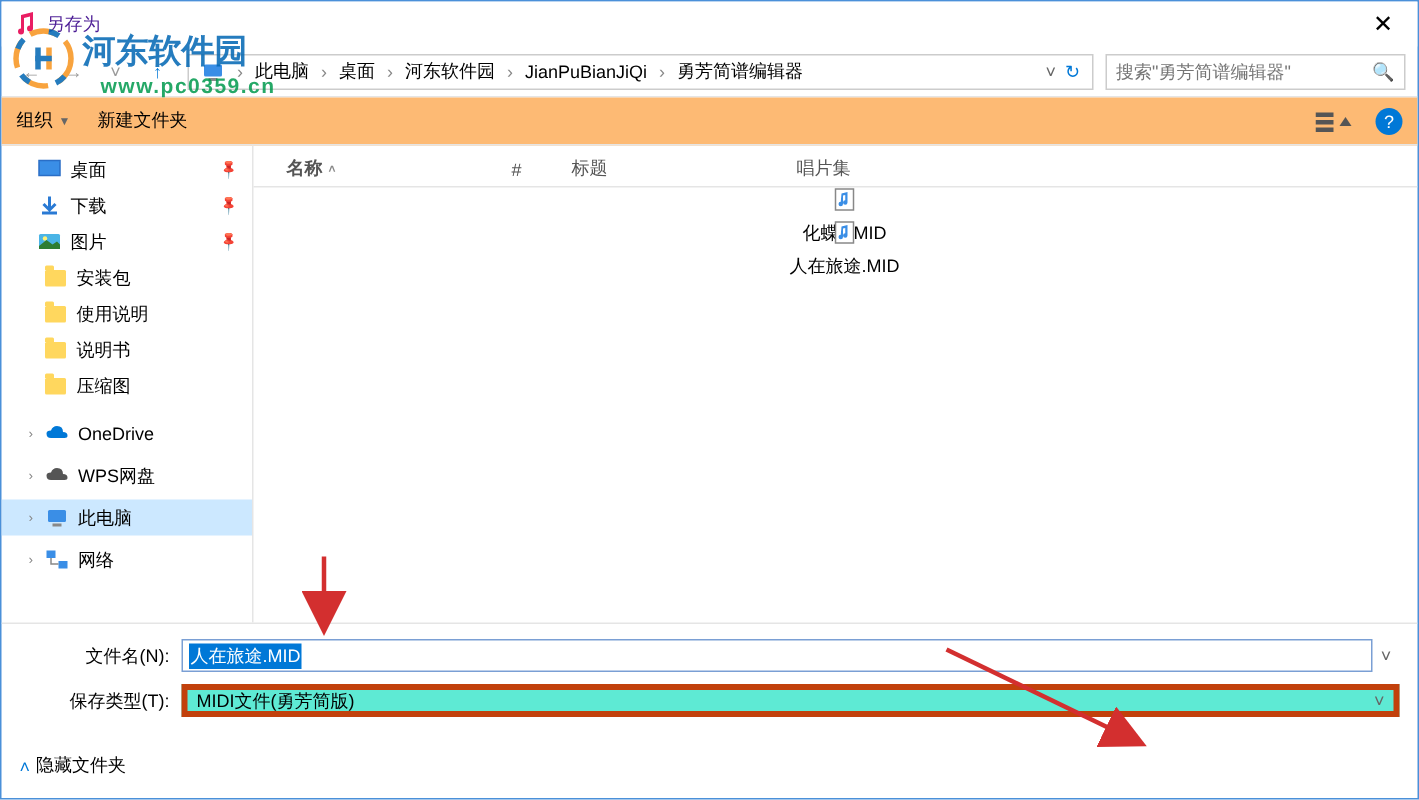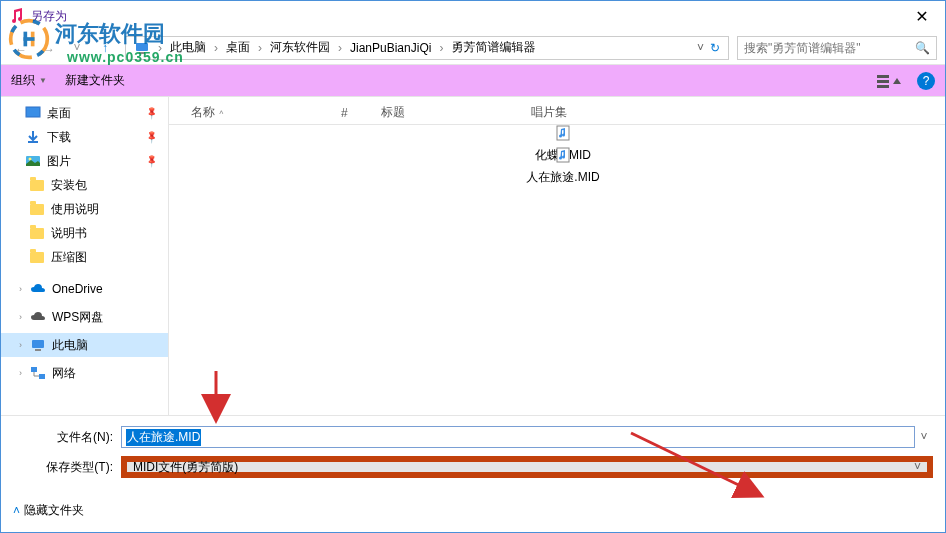--- a/index.html
+++ b/index.html
@@ -15,40 +15,40 @@
 .nav-btn.enabled { color: #0078d7; }
 .breadcrumb { flex: 1; height: 24px; border: 1px solid #ccc; display: flex; align-items: center; padding: 0 4px; background: #fff; margin: 0 4px; }
 .breadcrumb .pc-icon { width: 16px; height: 16px; margin: 0 4px; }
 .breadcrumb span.sep { color: #888; margin: 0 4px; }
 .breadcrumb span.crumb { cursor: pointer; padding: 2px 4px; }
 .breadcrumb .bc-tail { margin-left: auto; display: flex; align-items: center; gap: 6px; padding-right: 4px; }
 .search-box { width: 200px; height: 24px; border: 1px solid #ccc; display: flex; align-items: center; padding: 0 6px; }
 .search-box input { border: none; outline: none; flex: 1; color: #666; }
 .search-box .s-icon { color: #666; }
 
-.toolbar { height: 32px; display: flex; align-items: center; padding: 0 10px; background: #f0abfc; border-bottom: 1px solid #e5e5e5; }
+.toolbar { height: 32px; display: flex; align-items: center; padding: 0 10px; background: #fdba74; border-bottom: 1px solid #e5e5e5; }
 .toolbar .t-item { margin-right: 18px; cursor: pointer; display: flex; align-items: center; gap: 4px; }
 .toolbar .right { margin-left: auto; display: flex; align-items: center; gap: 10px; }
 .toolbar .view-icon { width: 32px; height: 20px; display: flex; align-items: center; justify-content: center; color: #555; cursor: pointer; }
 .toolbar .help-icon { width: 18px; height: 18px; border-radius: 50%; background: #0078d7; color: #fff; display: flex; align-items: center; justify-content: center; font-size: 12px; cursor: pointer; }
 
 .main { display: flex; height: 318px; position: relative; }
 .sidebar { width: 168px; border-right: 1px solid #e5e5e5; overflow-y: auto; padding: 4px 0; }
 .sb-item { height: 24px; display: flex; align-items: center; padding: 0 10px 0 24px; cursor: pointer; gap: 6px; position: relative; }
 .sb-item.pinned::after { content: "📌"; position: absolute; right: 10px; font-size: 9px; color: #888; transform: rotate(-45deg); }
 .sb-item.selected { background: #cce8ff; }
 .sb-item.sub { padding-left: 28px; }
 .sb-icon { width: 16px; height: 16px; display: inline-flex; align-items: center; justify-content: center; }
 .sb-folder { background: #ffd75e; border-radius: 1px; width: 14px; height: 11px; position: relative; }
 .sb-folder::before { content: ""; position: absolute; top: -3px; left: 0; width: 6px; height: 3px; background: #ffd75e; border-radius: 1px 1px 0 0; }
 
 .content { flex: 1; padding: 4px 0; }
 .col-headers { height: 24px; display: flex; align-items: center; border-bottom: 1px solid #e5e5e5; padding-left: 12px; }
 .col-headers .col { color: #555; padding: 0 10px; cursor: pointer; display: flex; align-items: center; gap: 4px; }
-.col-headers .col.name { width: 150px; }
+.col-headers .col.name { width: 150px; font-weight: bold; }
 .col-headers .col.num { width: 40px; text-align: center; }
 .col-headers .col.title { width: 150px; }
 .col-headers .col.artist { width: 120px; }
 .col-headers .col.album { width: 80px; }
 .col-headers .sort-ind { font-size: 8px; color: #888; }
 .file-row { height: 22px; display: flex; align-items: center; padding-left: 12px; cursor: pointer; gap: 6px; flex-direction: column; }
 .file-icon { width: 16px; height: 16px; }
 
 .bottom { border-top: 1px solid #e5e5e5; padding: 10px 12px 8px 12px; position: relative; }
 .row { display: flex; align-items: center; margin-bottom: 8px; }
@@ -265,21 +265,21 @@
 <div class="bottom">
   <div class="row">
     <div class="lbl">文件名(N):</div>
     <div style="flex:1;height:22px;border:1px solid #7a9fd4;display:flex;align-items:center;padding:0 4px">
       <span class="sel-text">人在旅途.MID</span>
     </div>
     <span style="width:18px;text-align:center;color:#666">˅</span>
   </div>
   <div class="row">
     <div class="lbl">保存类型(T):</div>
-    <div style="flex:1;height:22px;border:6px solid #c2410c;display:flex;align-items:center;padding:0 6px;background:#e5e5e5">
+    <div style="flex:1;height:22px;border:4px solid #c2410c;display:flex;align-items:center;padding:0 6px;background:#5eead4">
       <span style="flex:1">MIDI文件(勇芳简版)</span>
       <span style="color:#666">˅</span>
     </div>
   </div>
 </div>
 
 <div class="footer">
   <div class="hide">
     <span style="color:#0078d7">˄</span>
     <span>隐藏文件夹</span>

